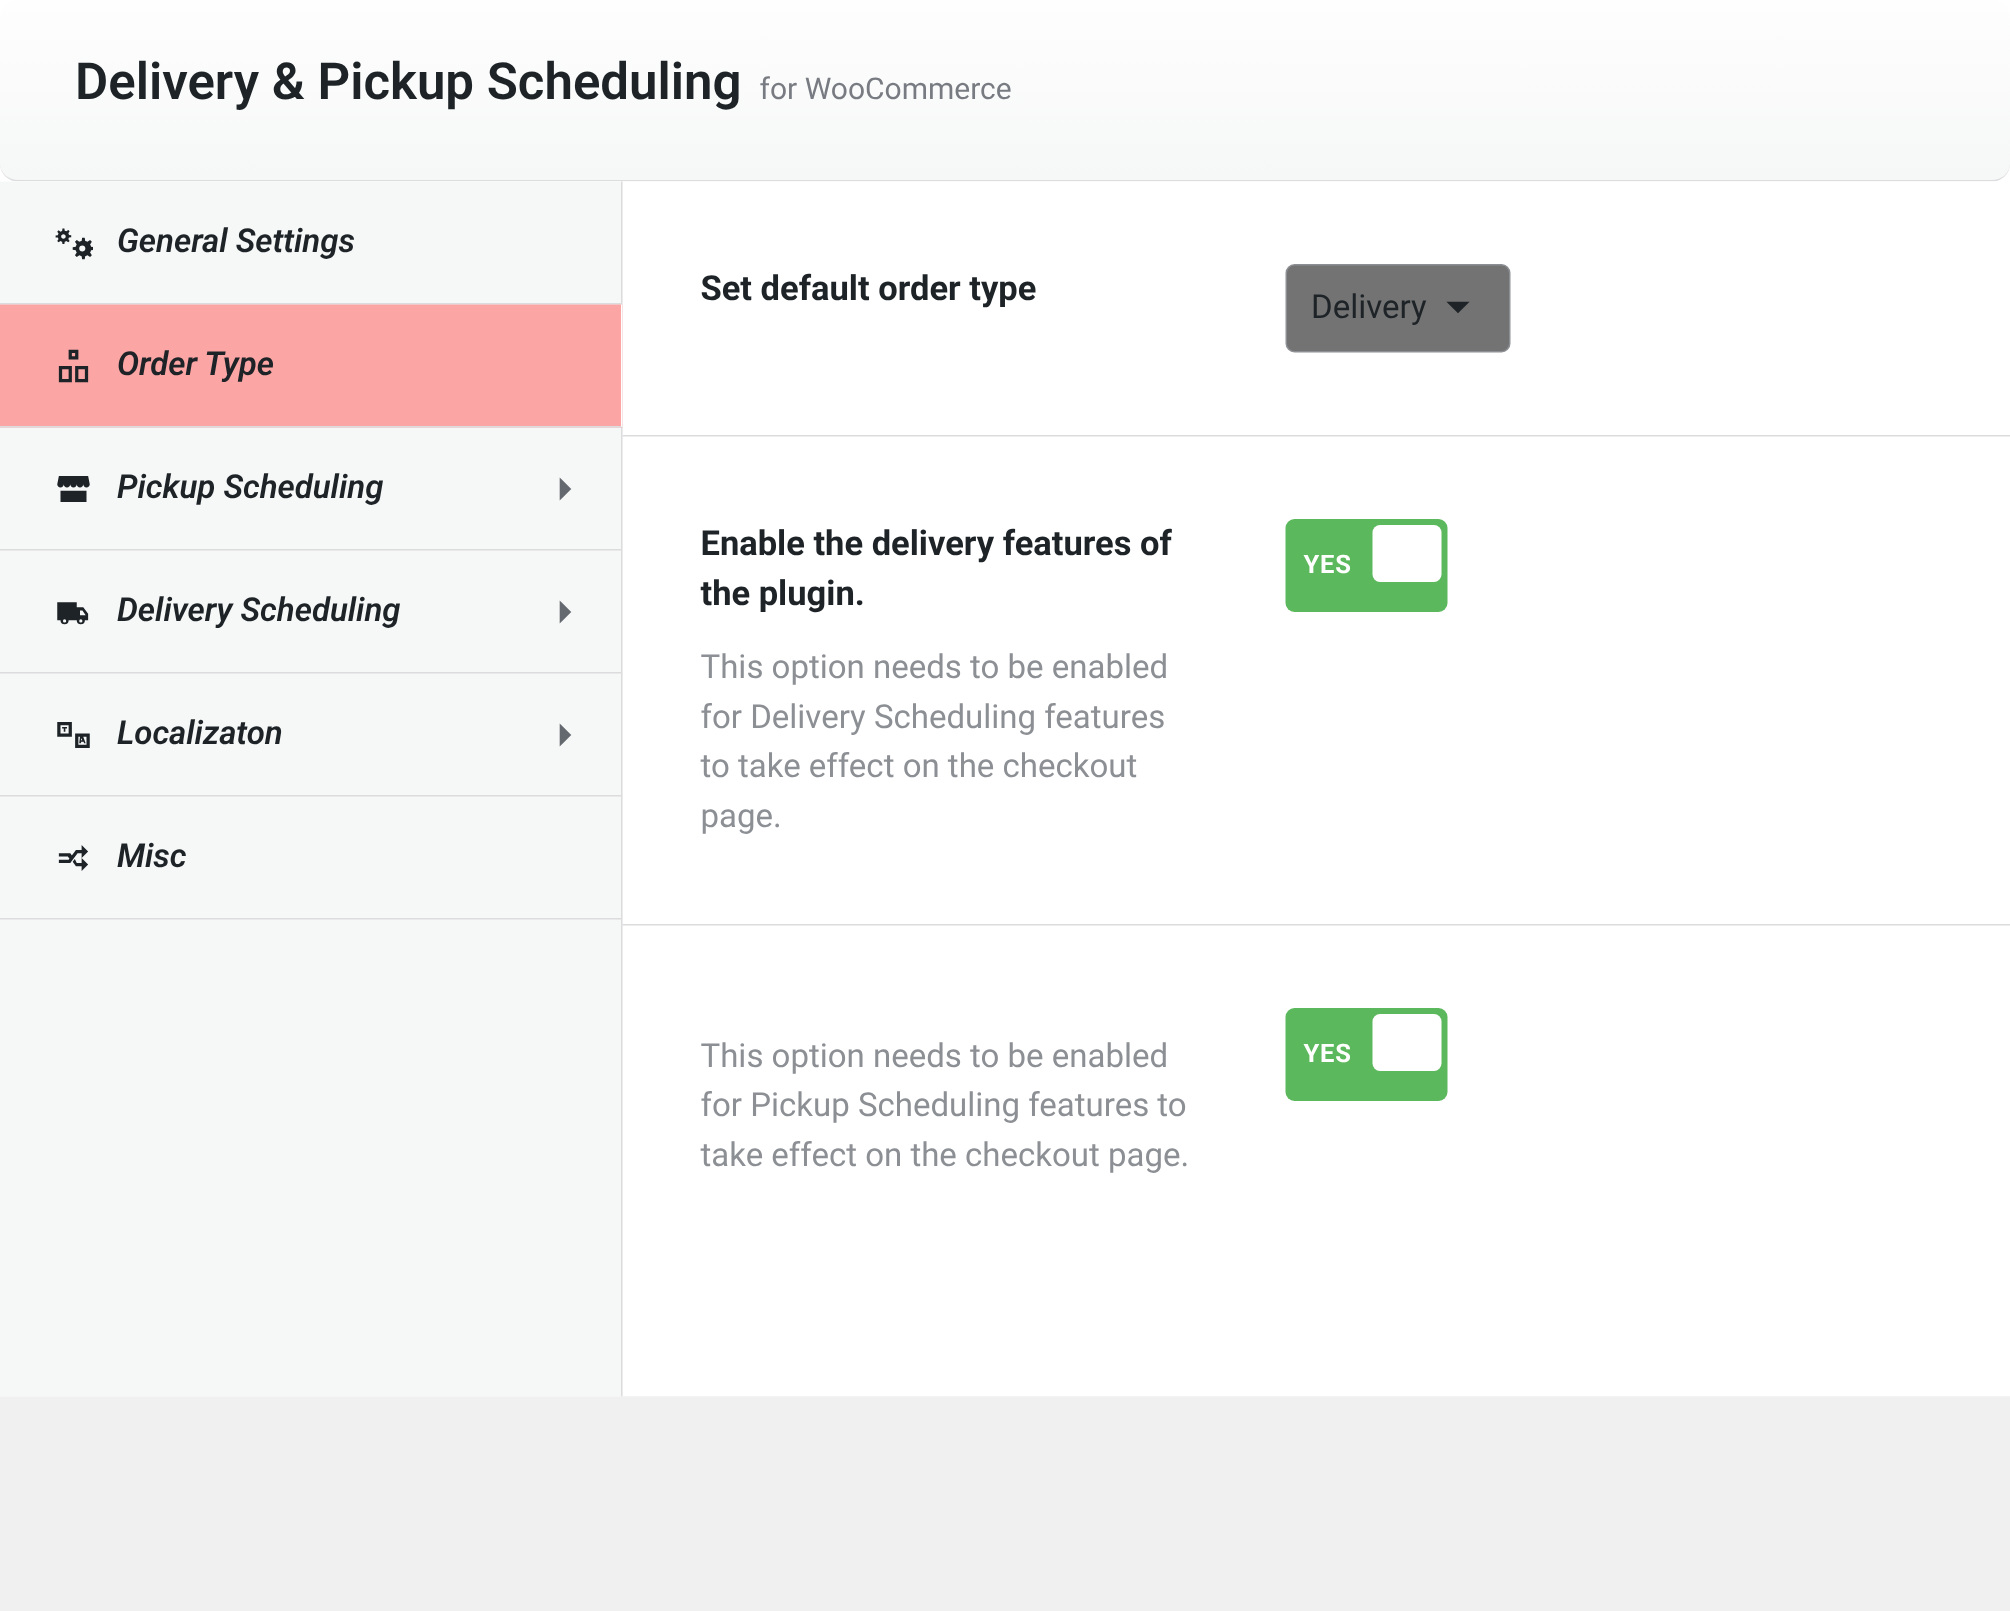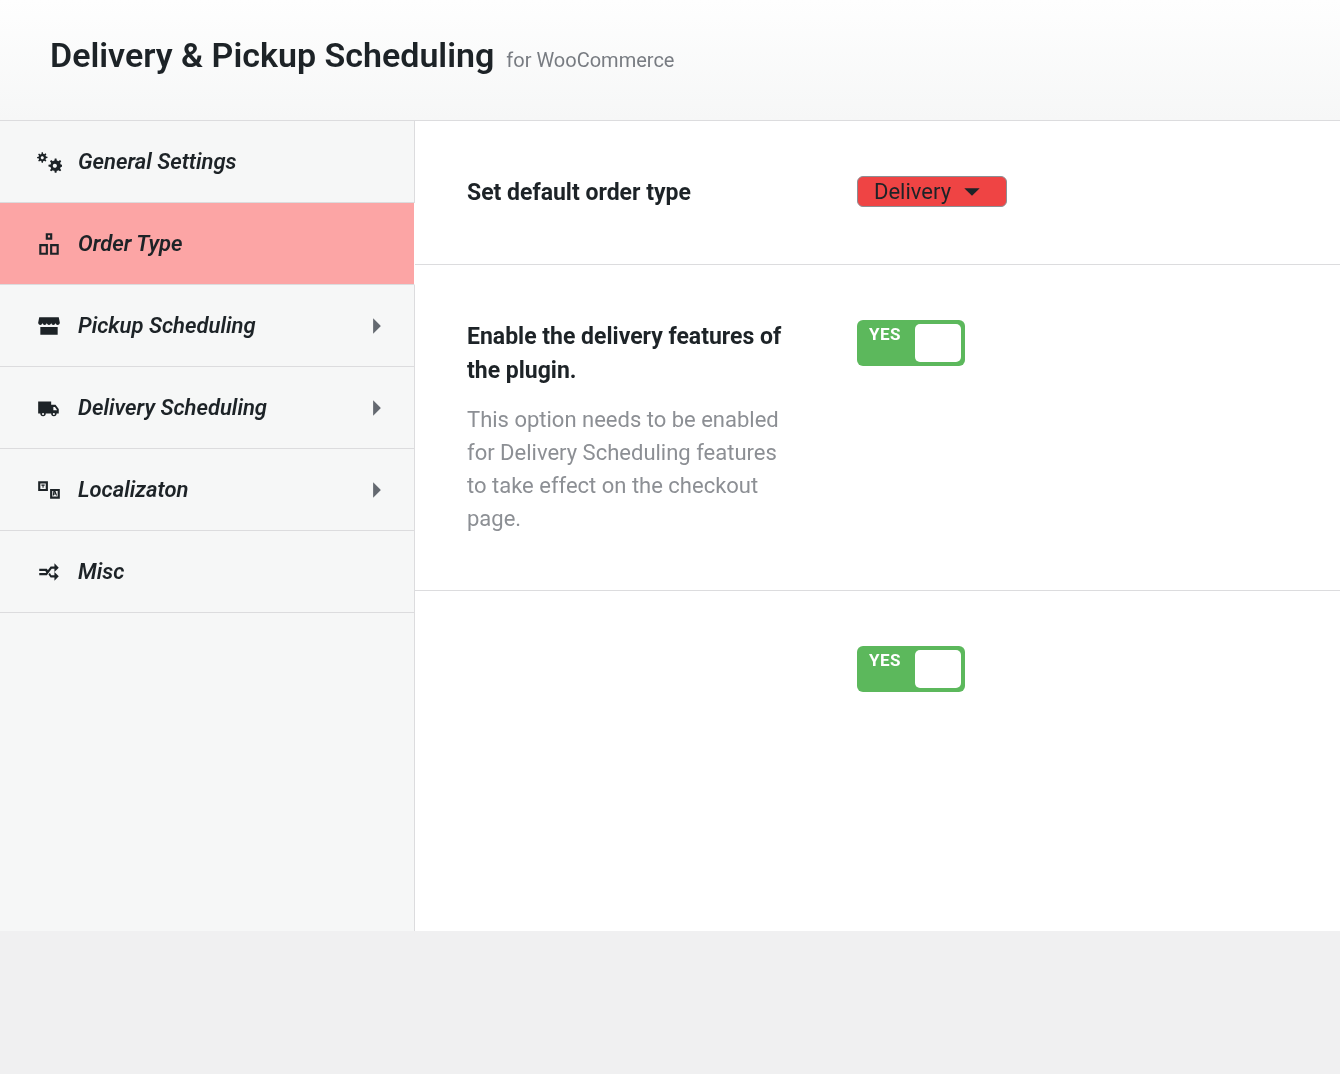--- a/index.html
+++ b/index.html
@@ -9,20 +9,21 @@
     color: #1d2327;
   }
   .page {
     background: #fff;
     margin: 0;
   }
   .header {
     padding: 35px 26px 45px 50px;
     border-bottom: 1px solid #dcdcde;
     background: linear-gradient(#fefefe, #f6f7f7);
+    border-radius: 12px;
   }
   .header-title {
     font-size: 34px;
     font-weight: 600;
     color: #1d2327;
     display: inline;
   }
   .header-subtitle {
     font-size: 20px;
     color: #787c82;
@@ -94,37 +95,38 @@
     margin-top: 16px;
     line-height: 1.5;
   }
   .setting-control {
     flex: 0 0 auto;
     padding-top: 0;
   }
   .select {
     border: 1px solid #8c8f94;
     border-radius: 6px;
-    padding: 2px 16px;
+    padding: 16px 16px;
     font-size: 22px;
-    background: #ef4444;
+    background: #737373;
     display: inline-flex;
     align-items: center;
     gap: 12px;
     cursor: pointer;
     min-width: 150px;
   }
   .select svg { width: 18px; height: 14px; fill: #1d2327; }
   .toggle {
     display: inline-flex;
+    align-items: center;
     background: #5cb85c;
     border-radius: 6px;
     padding: 4px;
     width: 108px;
-    height: 46px;
+    height: 62px;
     cursor: pointer;
     position: relative;
   }
   .toggle-label {
     color: #fff;
     font-size: 17px;
     font-weight: 700;
     margin-left: 8px;
     letter-spacing: 0.5px;
   }
@@ -247,20 +249,21 @@
         <div class="setting-control">
           <div class="toggle">
             <span class="toggle-label">YES</span>
             <span class="toggle-handle"></span>
           </div>
         </div>
       </div>
 
       <div class="setting-row">
         <div class="setting-text">
+          <div class="setting-desc">This option needs to be enabled for Pickup Scheduling features to take effect on the checkout page.</div>
         </div>
         <div class="setting-control">
           <div class="toggle">
             <span class="toggle-label">YES</span>
             <span class="toggle-handle"></span>
           </div>
         </div>
       </div>
 
     </div>

